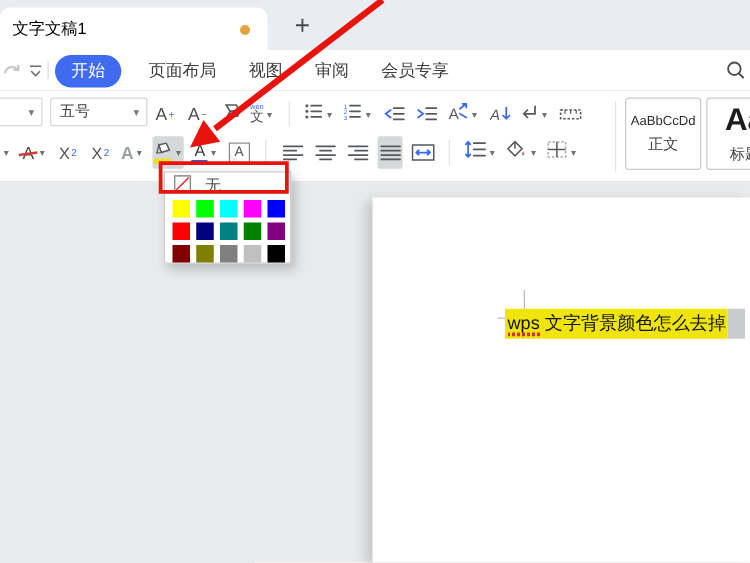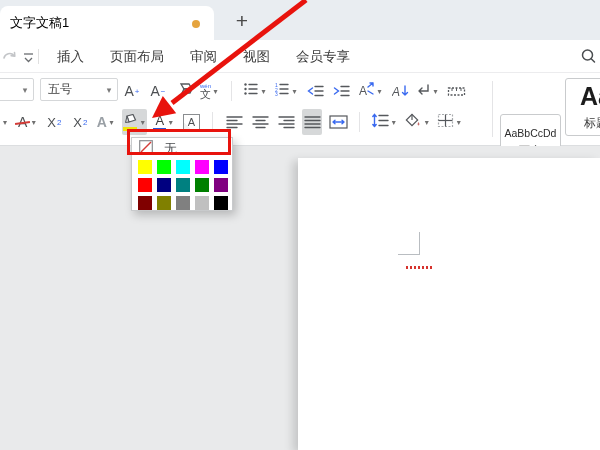--- a/index.html
+++ b/index.html
@@ -61,21 +61,21 @@
           display:flex; align-items:center; justify-content:center; background:linear-gradient(45deg,#f2f2f2 25%,#fff 25%); }
   .effectA { font-size:14px; color:#9aa0a6; font-weight:bold; }
 
   
   .gallery-sep { position:absolute; left:492px; top:8px; width:1px; height:56px; background:#e4e4e6; }
   .style-box { position:absolute; top:5px; height:58px; background:#fff; border:1px solid #c9cbcd;
                border-radius:3px; display:flex; flex-direction:column; align-items:center; justify-content:center; }
   .style-box .prev { font-size:10.5px; color:#2c2c2c; white-space:nowrap; }
   .style-box .prev.big { font-size:25px; font-weight:bold; color:#1c1c1c; }
   .style-box .sname { font-size:12px; color:#3c3c3c; margin-top:4px; white-space:nowrap; }
-  .sb1 { left:500px; width:61px;margin-top:36px; }
+  .sb1 { left:500px; width:61px; }
   .sb2 { left:565px; width:62px; }
 
   
   .workspace { position:absolute; left:0; top:146px; width:600px; height:304px; background:#e9eaeb; }
   .page { position:absolute; left:298px; top:12px; width:302px; height:292px; background:#fff;
           box-shadow:-5px 3px 9px rgba(0,0,0,0.16); }
   .mark-v { position:absolute; left:121px; top:74px; width:1px; height:23px; background:#b9bdc1; }
   .mark-h { position:absolute; left:100px; top:96px; width:21px; height:1px; background:#b9bdc1; }
   .docline { position:absolute; left:106px; top:89px; display:flex; align-items:stretch; }
   .hl-text { background:#efe40c; color:#111; font-size:14.5px; padding:2px 1px 3px 2px; white-space:nowrap; }
@@ -120,24 +120,26 @@
         </svg>
     </span>
     <span class="qa-more">
       <svg width="13" height="12" viewBox="0 0 13 12">
           <line x1="2" y1="2" x2="11" y2="2" stroke="#6a6d70" stroke-width="1.3"></line>
           <path d="M3 6 L6.5 9.5 L10 6" stroke="#6a6d70" stroke-width="1.3" fill="none"></path>
         </svg>
     </span>
     <span class="qa-sep"></span>
     <div class="rtabs">
-      <div class="rtab">插入</div>
+      <div class="rtab active">
+          <span>开始</span>
+        </div>
       <div class="rtab">页面布局</div>
+      <div class="rtab">视图</div>
       <div class="rtab">审阅</div>
-      <div class="rtab">视图</div>
       <div class="rtab">会员专享</div>
     </div>
     <span class="search-btn">
       <svg width="17" height="17" viewBox="0 0 17 17">
           <circle cx="7.5" cy="7" r="5" stroke="#4a4d50" stroke-width="1.5" fill="none"></circle>
           <line x1="11.2" y1="10.8" x2="14.5" y2="14" stroke="#4a4d50" stroke-width="1.5" stroke-linecap="round"></line>
         </svg>
     </span>
   </div>
 
@@ -377,20 +379,24 @@
     <div class="style-box sb2">
       <span class="prev big">Aa</span>
       <span class="sname">标题</span>
     </div>
   </div>
 
   <div class="workspace">
     <div class="page">
       <div class="mark-v"></div>
       <div class="mark-h"></div>
+      <div class="docline">
+        <span class="hl-text" style="background-color: rgb(239, 228, 12);">wps 文字背景颜色怎么去掉</span>
+        <span class="pmark"></span>
+      </div>
       <div class="squiggle"></div>
     </div>
   </div>
 
   <div class="dropdown">
     <div class="none-row">
       <span>
         <svg width="14" height="14" viewBox="0 0 14 14">
             <rect x="0.7" y="0.7" width="12.6" height="12.6" fill="#fff" stroke="#8a8d90" stroke-width="1.2"></rect>
             <line x1="2" y1="12" x2="12" y2="2" stroke="#d43c38" stroke-width="1.4"></line>

